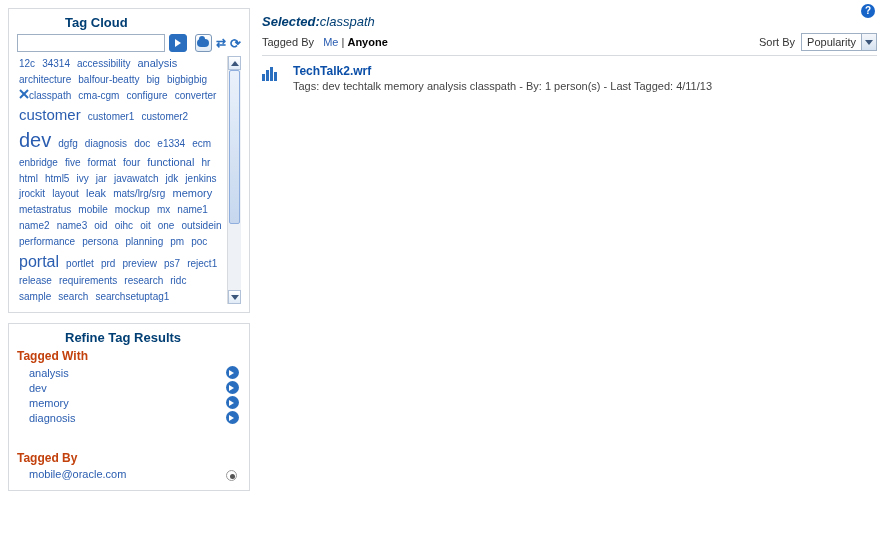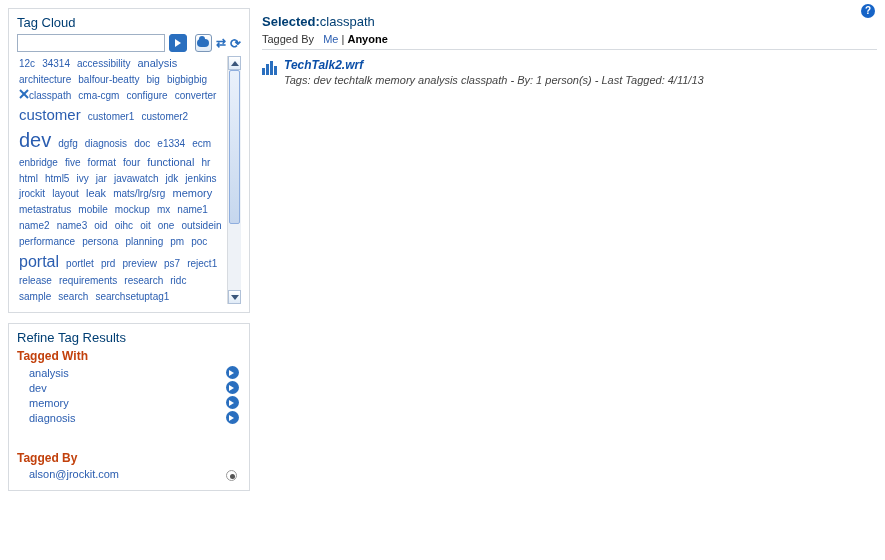--- a/index.html
+++ b/index.html
@@ -30,22 +30,23 @@
   }
   .panel {
     border: 1px solid #d7dbe0;
     background: #fff;
     margin-bottom: 10px;
     padding: 6px 8px 8px 8px;
   }
   .panel-title {
     color: #003e73;
     font-size: 13px;
-    font-weight: normal;
+    font-weight: bold;
     margin-bottom: 4px;
+    margin-left: 48px;
   }
   .search-row {
     display: flex;
     align-items: center;
     gap: 4px;
     margin-bottom: 4px;
   }
   .search-input {
     flex: 0 0 110px;
     height: 18px;
@@ -151,33 +152,33 @@
   .radio-dot {
     width:11px; height:11px; border:1px solid #999;
     border-radius:50%; display:inline-block; margin-right:2px;
     vertical-align:middle; background:#fff;
   }
   .radio-dot.on:after{
     content:""; display:block; width:5px; height:5px;
     background:#555; border-radius:50%; margin:3px;
   }
   .selected-head {
-    color:#003e73; font-weight:bold; font-size:13px; margin: 6px 0 4px 0;
+    color:#003e73; font-weight:bold; font-size:13px; margin: 6px 0 4px 0; font-style: italic;
   }
   .selected-head .val { font-weight:normal; color:#003e73; }
   .tagged-by-row {
     display:flex; justify-content:space-between; align-items:center;
     margin-bottom:4px;
   }
   .tb-left { color:#333; }
   .tb-left .me { color:#2a5db0; cursor:pointer; }
   .tb-left .anyone { font-weight:bold; color:#000; }
   .sort-area { display:flex; align-items:center; gap:6px; font-size:11px; }
   .hr { border-top:1px solid #d7dbe0; margin-bottom:8px; }
-  .result-row { display:flex; gap:6px;font-style:italic; }
+  .result-row { display:flex; gap:15px; }
   .doc-icon {
     width:16px; height:16px; display:flex; align-items:flex-end; gap:1px;
     position:relative; top:1px;
   }
   .doc-icon span { width:3px; background:#2a6fbf; display:block; }
   .doc-icon span:nth-child(1){height:7px;}
   .doc-icon span:nth-child(2){height:11px;}
   .doc-icon span:nth-child(3){height:14px;}
   .doc-icon span:nth-child(4){height:9px;}
   .result-title { color:#0b4fa8; font-weight:bold; font-size:12px; }
@@ -247,40 +248,49 @@
             <span class="nm">diagnosis</span>
             <span class="add-circ"></span>
           </div>
         </div>
 
       <div style="height:22px"></div>
 
       <div class="subhead">Tagged By</div>
       <div id="refine-by">
           <div class="refine-item">
-            <span class="nm">alson@jrockit.com</span>
+            <span class="nm">mobile@oracle.com</span>
             <span><span class="radio-dot on"></span> <span class="add-circ"></span></span>
           </div>
         </div>
     </div>
 
   </div>
 
   <div class="main">
     <div class="help-icon">?</div>
 
     <div class="selected-head">
       <span>Selected:</span><span class="val">classpath</span>
     </div>
 
     <div class="tagged-by-row">
       <div class="tb-left">
         <span>Tagged By</span>
         <span>&nbsp;</span>
         <span class="me">Me</span><span> | </span><span class="anyone">Anyone</span>
+      </div>
+      <div class="sort-area">
+        <span>Sort By</span>
+        <span class="fake-select">
+          <span class="label">Popularity</span>
+          <span class="dd">
+              <span class="dd-tri"></span>
+            </span>
+        </span>
       </div>
     </div>
 
     <div class="hr"></div>
 
     <div class="result-row">
       <div class="doc-icon">
         <span></span>
           <span></span>
           <span></span>

